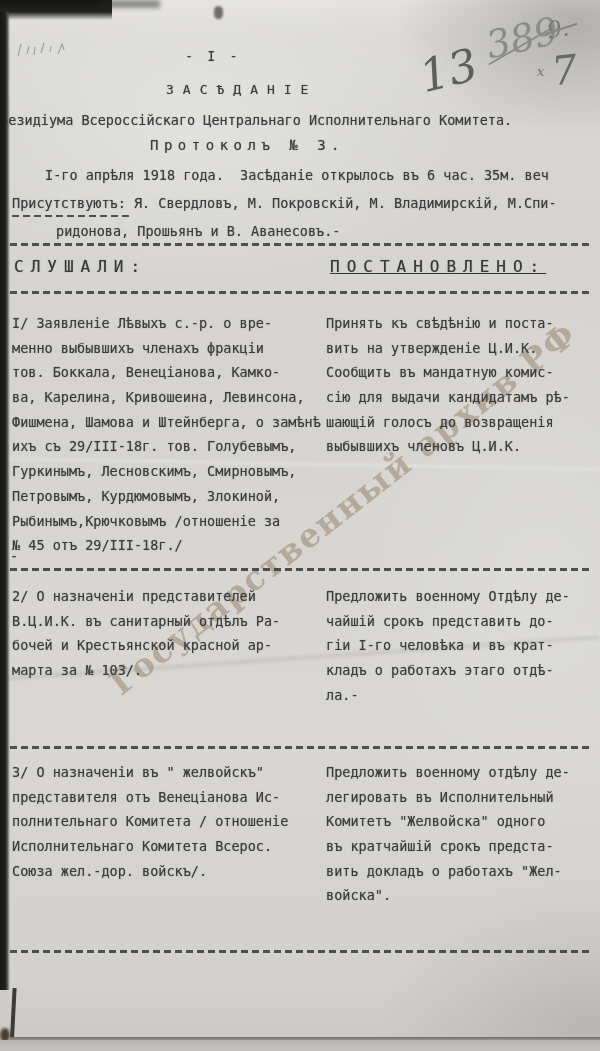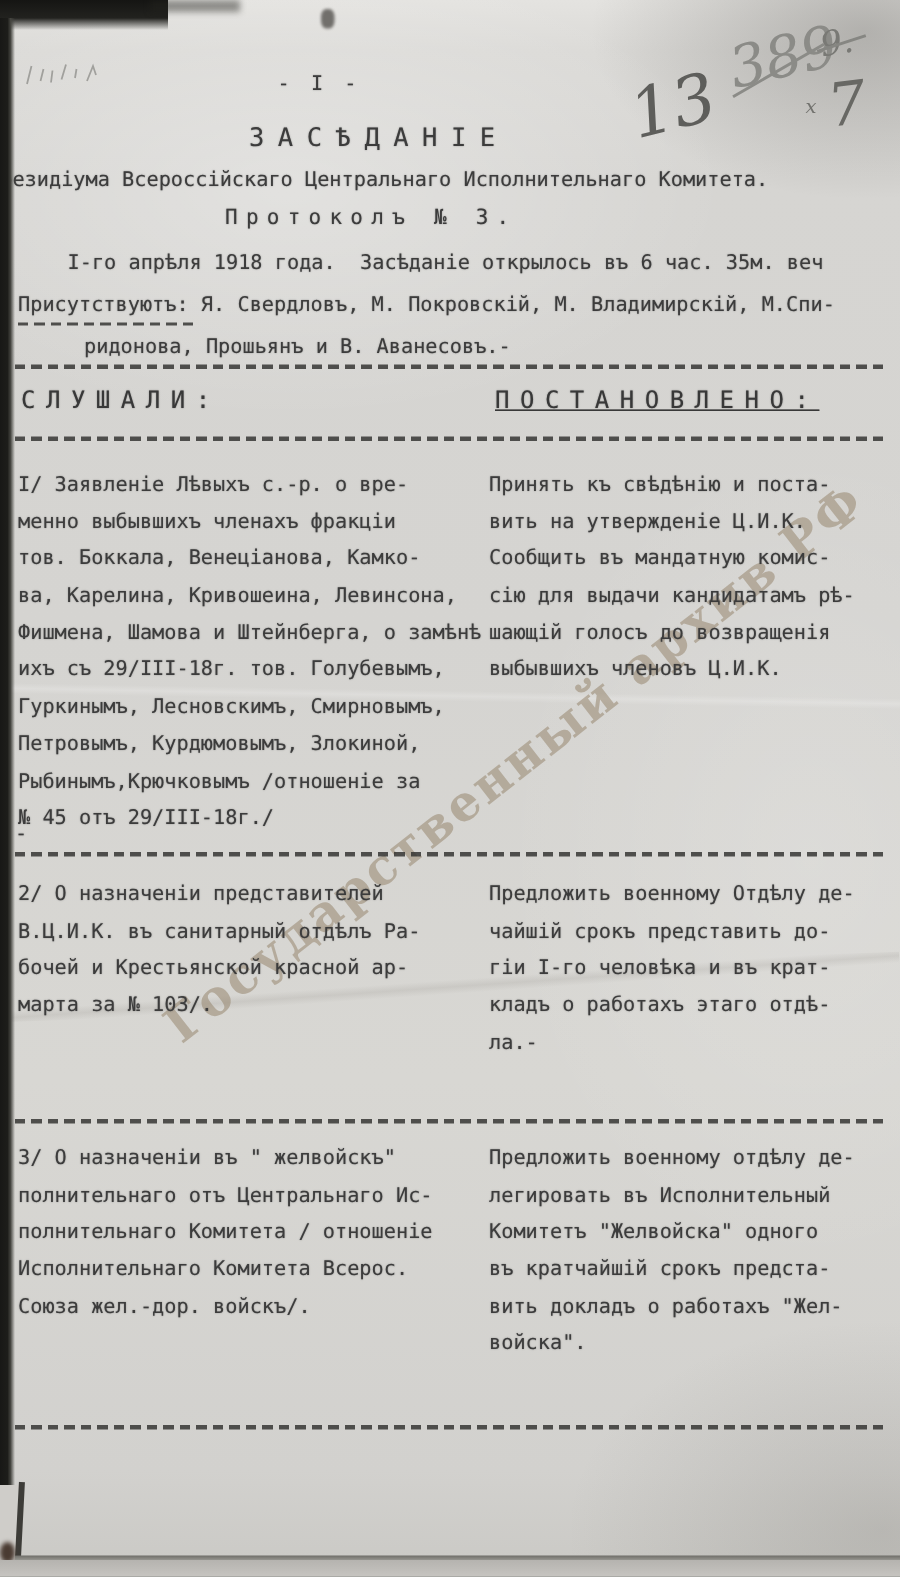--- a/index.html
+++ b/index.html
@@ -39,21 +39,21 @@
   .col-left{left:12px;width:360px;}
   .col-right{left:326px;width:272px;}
   .section{position:absolute;left:0;width:600px;}
   #sec0{top:311px;} #sec1{top:584px;} #sec2{top:760px;}
   
   .dash{position:absolute;height:3px;
     background:repeating-linear-gradient(90deg,rgba(48,48,46,.82) 0px,rgba(48,48,46,.82) 7px,transparent 7px,transparent 11px);}
   .dash.thin{height:2px;}
   
   .colhead{font-size:16px;letter-spacing:7px;color:#383838;text-shadow:0 0 1px rgba(55,55,55,.6);}
-  .title-sp{letter-spacing:9px;font-size:17px;text-align:center;}
+  .title-sp{letter-spacing:9px;font-size:13px;text-align:center;}
   .proto-sp{letter-spacing:5.5px;font-size:14px;}
   
   .watermark{position:absolute;left:114px;top:668px;transform:rotate(-38deg);transform-origin:0 50%;
     font-family:"DejaVu Serif","Liberation Serif",serif;font-weight:bold;font-size:33px;letter-spacing:2px;
     color:rgba(148,130,106,.52);white-space:nowrap;}
   
   .hw{position:absolute;font-family:"DejaVu Serif","Liberation Serif",serif;font-style:italic;color:#6f6f6f;}
   .hw13{left:420px;top:44px;font-size:45px;transform:rotate(-14deg);color:#5e5e5b;}
   .hw389{left:486px;top:16px;font-size:38px;transform:rotate(-13deg);color:#8b8b87;}
   .hw9{left:547px;top:16px;font-size:23px;transform:rotate(-9deg);color:#79797="6";color:#797975;}
@@ -96,21 +96,21 @@
   <div class="abs tw stray-dash">-</div>
   <div class="dash" style="left:10px;top:568px;width:582px;"></div>
 
   <div class="section" id="sec1">
     <div class="col col-left tw"><div class="tl">2/ О назначеніи представителей</div><div class="tl">В.Ц.И.К. въ санитарный отдѣлъ Ра-</div><div class="tl">бочей и Крестьянской красной ар-</div><div class="tl">марта за № 103/.</div></div>
     <div class="col col-right tw"><div class="tl">Предложить военному Отдѣлу де-</div><div class="tl">чайшій срокъ представить до-</div><div class="tl">гіи I-го человѣка и въ крат-</div><div class="tl">кладъ о работахъ этаго отдѣ-</div><div class="tl">ла.-</div></div>
   </div>
   <div class="dash" style="left:10px;top:746px;width:582px;"></div>
 
   <div class="section" id="sec2">
-    <div class="col col-left tw"><div class="tl">3/ О назначеніи въ " желвойскъ"</div><div class="tl">полнительнаго отъ Центральнаго Ис-</div><div class="tl">полнительнаго Комитета / отношеніе</div><div class="tl">Исполнительнаго Комитета Всерос.</div><div class="tl">Союза жел.-дор. войскъ/.</div></div>
+    <div class="col col-left tw"><div class="tl">3/ О назначеніи въ " желвойскъ"</div><div class="tl">представителя отъ Венеціанова Ис-</div><div class="tl">полнительнаго Комитета / отношеніе</div><div class="tl">Исполнительнаго Комитета Всерос.</div><div class="tl">Союза жел.-дор. войскъ/.</div></div>
     <div class="col col-right tw"><div class="tl">Предложить военному отдѣлу де-</div><div class="tl">легировать въ Исполнительный</div><div class="tl">Комитетъ "Желвойска" одного</div><div class="tl">въ кратчайшій срокъ предста-</div><div class="tl">вить докладъ о работахъ "Жел-</div><div class="tl">войска".</div></div>
   </div>
   <div class="dash" style="left:10px;top:950px;width:582px;"></div>
 
   <div class="hw hw13">13</div>
   <div class="hw hw389">389</div>
   <div class="strike strike389"></div>
   <div class="hw hw9">9.</div>
   <div class="strike strike9"></div>
   <div class="hw hwx">х</div>

